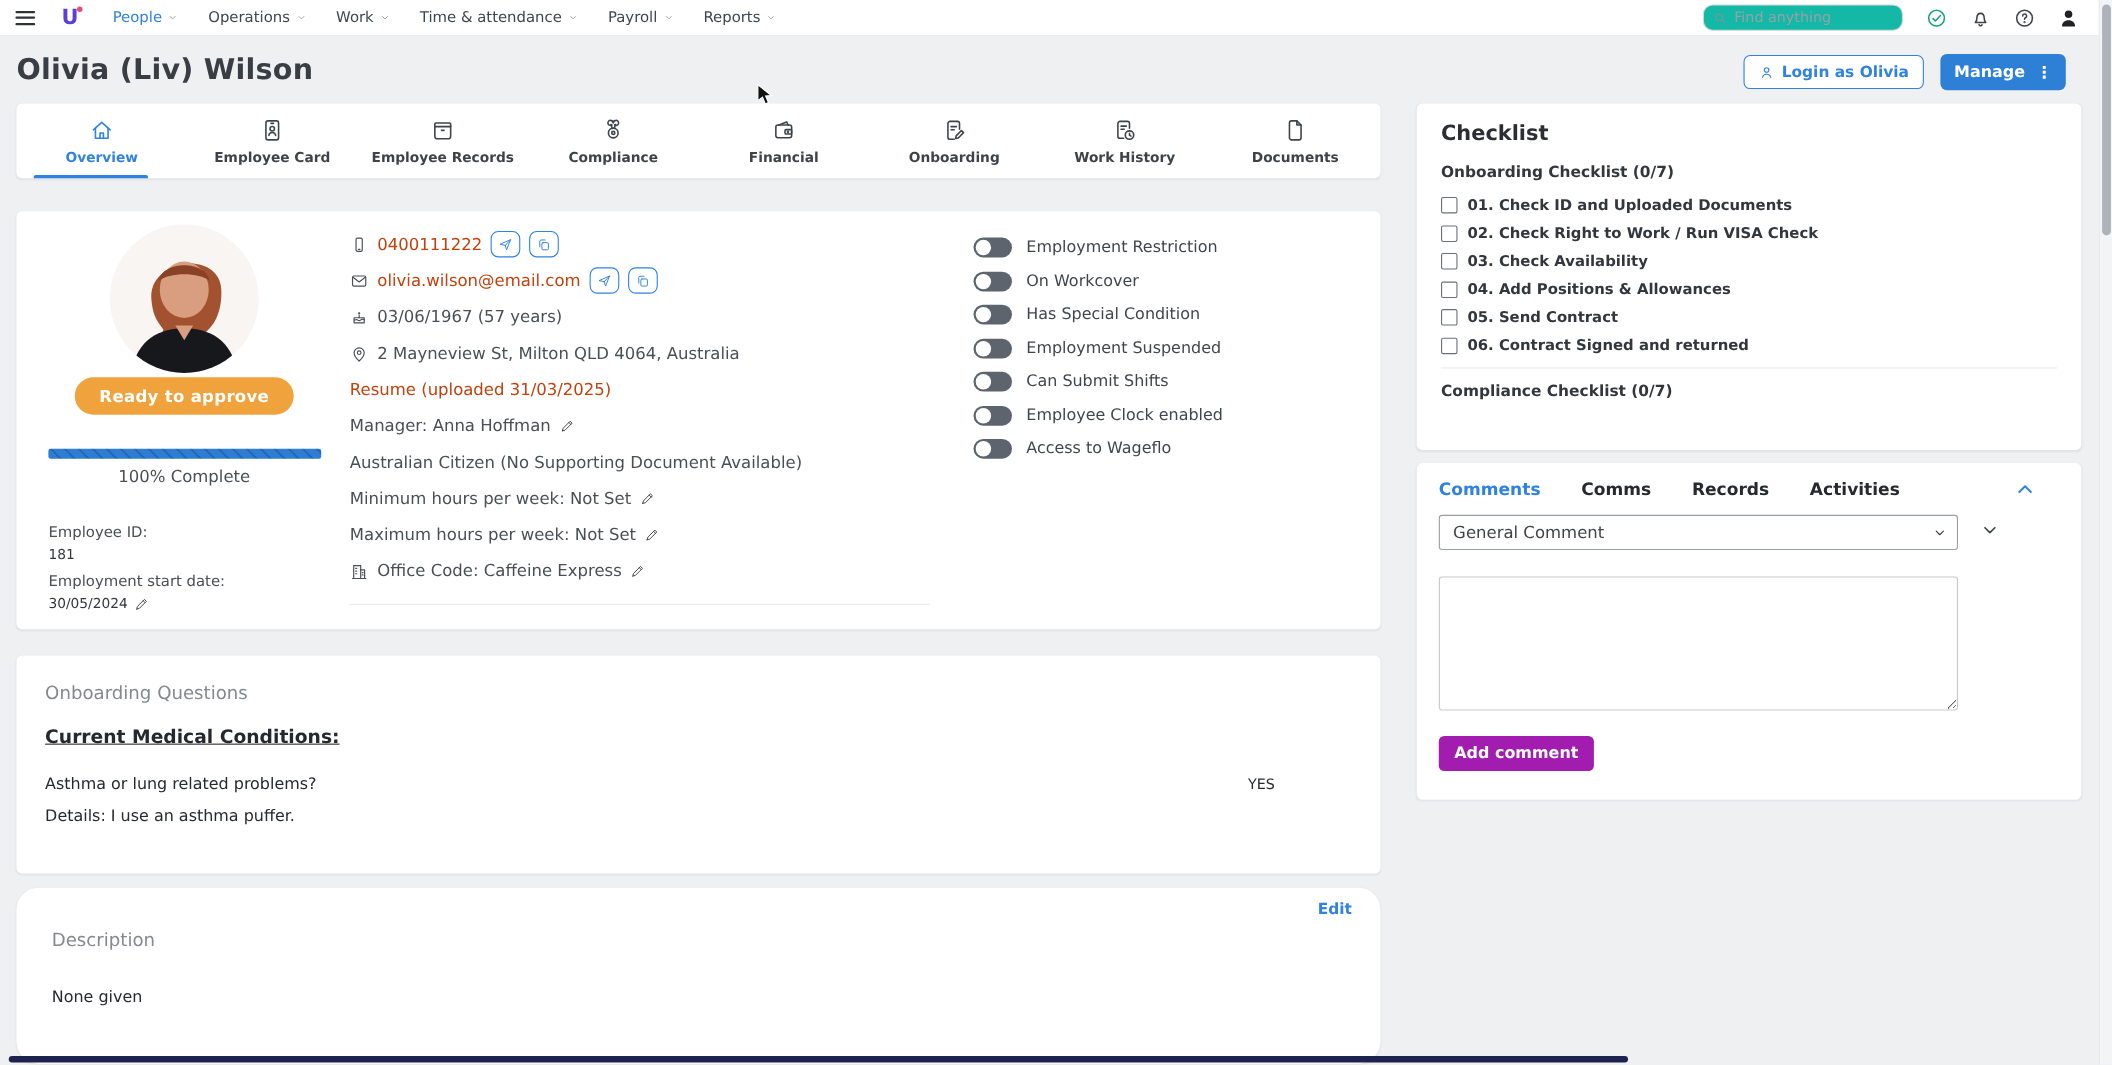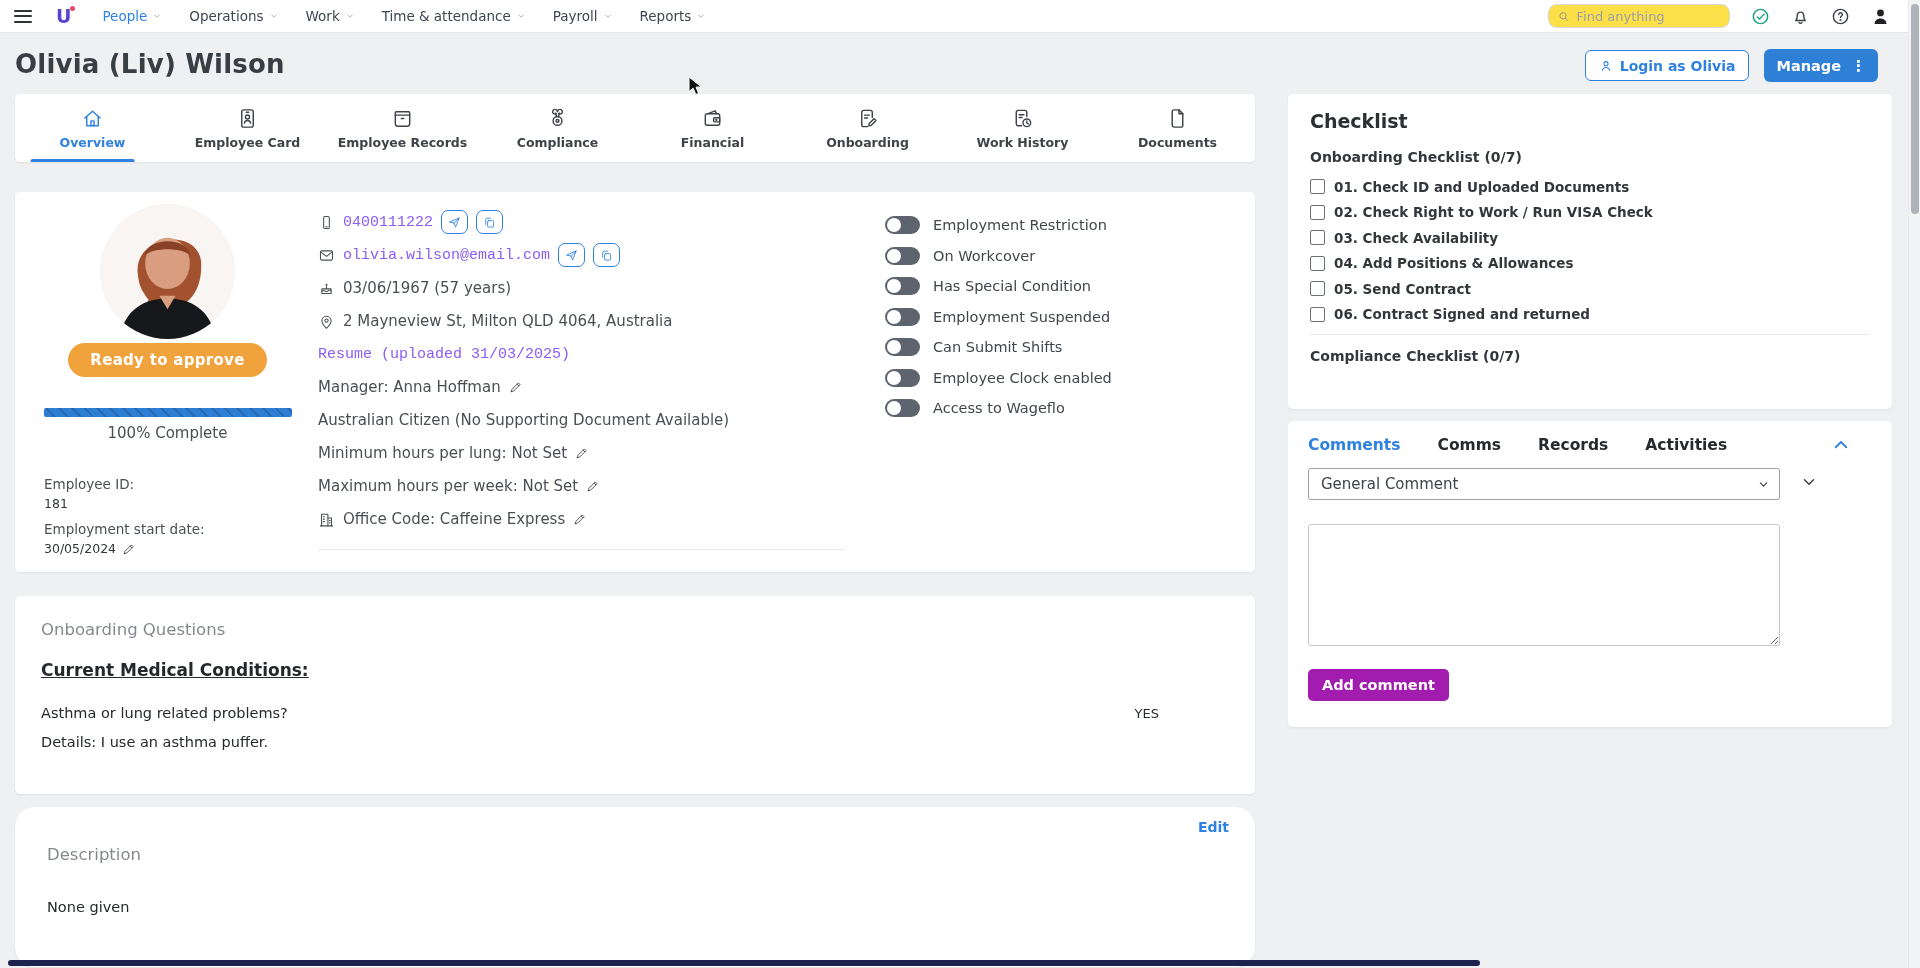--- a/index.html
+++ b/index.html
@@ -9,21 +9,21 @@
   
   .topnav { height:33px; background:#fff; border-bottom:1px solid #e6e8ea; display:flex; align-items:center; padding:0 30px 0 14px; gap:0; position:relative; z-index:5; }
   .hamburger { width:18px; height:13px; display:flex; flex-direction:column; justify-content:space-between; cursor:pointer; margin-right:24px; }
   .hamburger span { height:2px; background:#2e3135; border-radius:1px; }
   .logo { position:relative; font-weight:800; font-size:19px; color:#5b3fd6; margin-right:32px; letter-spacing:-1px; }
   .logo i { position:absolute; top:1px; right:-5px; width:5px; height:5px; border-radius:50%; background:#e84a6f; }
   .menu { display:flex; align-items:center; gap:5px; margin-right:27px; font-size:13.5px; font-weight:500; color:#3f4550; cursor:pointer; }
   .menu.active { color:#2f82e0; }
   .menu svg { width:10px; height:10px; stroke:#9aa0a6; stroke-width:2; fill:none; }
   .nav-right { margin-left:auto; display:flex; align-items:center; gap:21px; }
-  .searchbox { display:flex; align-items:center; gap:7px; width:182px; height:24px; border:1px solid #d5d8dc; border-radius:9px; padding:0 9px; background:#fde047; }
+  .searchbox { display:flex; align-items:center; gap:7px; width:182px; height:24px; border:1px solid #d5d8dc; border-radius:9px; padding:0 9px; background:#14b8a6; }
   .searchbox svg { width:13px; height:13px; stroke:#8a9097; stroke-width:2; fill:none; }
   .searchbox input { border:none; outline:none; width:100%; font-size:13px; color:#3f4349; background:transparent; font-family:inherit; }
   .searchbox input::placeholder { color:#9aa0a6; }
   .navicon { width:19px; height:19px; cursor:pointer; display:block; }
 
   
   .page-header { display:flex; align-items:flex-start; padding:16px 42px 12px 15px; }
   .page-title { font-size:26px; font-weight:700; color:#393d44; letter-spacing:.2px; }
   .header-actions { margin-left:auto; display:flex; gap:15px; align-items:center; }
   .btn-outline { display:flex; align-items:center; gap:7px; height:31px; padding:0 13px; border:1.5px solid #2f82e0; border-radius:6px; background:#fff; color:#2f82e0; font-size:14px; font-weight:600; cursor:pointer; font-family:inherit; }
@@ -54,21 +54,21 @@
   .pbar { margin-top:31px; width:248px; height:9px; border-radius:2px; background:repeating-linear-gradient(45deg,#2d7dd2 0 7px,#2569b5 7px 9px); }
   .pcomplete { margin-top:7px; font-size:15px; color:#4a4f55; }
   .idblock { align-self:stretch; margin-top:24px; padding-left:9px; }
   .idblock .lbl { font-size:13.5px; color:#4a4f55; margin-top:10px; }
   .idblock .val { font-size:12.5px; color:#33373c; margin-top:4px; display:flex; align-items:center; gap:6px; }
   .pencil { width:14px; height:14px; stroke:#3f4349; stroke-width:1.5; fill:none; stroke-linecap:round; stroke-linejoin:round; cursor:pointer; }
 
   .p-mid { margin-left:18px; width:527px; flex:none; padding-top:5px; display:flex; flex-direction:column; }
   .crow { display:flex; align-items:center; gap:8px; min-height:26px; margin-bottom:7px; font-size:15px; color:#4a4f55; }
   .crow .cicon { width:17px; height:17px; stroke:#4a4f55; stroke-width:1.5; fill:none; stroke-linecap:round; stroke-linejoin:round; flex:none; }
-  .link { color:#8b5cf6; text-decoration:none; cursor:pointer;font-family:Liberation Mono, monospace; }
+  .link { color:#c2410c; text-decoration:none; cursor:pointer; }
   .mini-btn { width:27px; height:24px; border:1.5px solid #2f82e0; border-radius:7px; background:#fff; display:flex; align-items:center; justify-content:center; cursor:pointer; }
   .mini-btn svg { width:13px; height:13px; stroke:#2f82e0; stroke-width:1.6; fill:none; stroke-linecap:round; stroke-linejoin:round; }
   .c-divider { border-top:1px solid #e8eaed; margin-top:10px; }
 
   .p-right { margin-left:40px; padding-top:10px; display:flex; flex-direction:column; gap:8.5px; }
   .trow { display:flex; align-items:center; gap:13px; height:22px; cursor:pointer; }
   .switch { width:35px; height:18px; border-radius:9px; background:#5d646e; position:relative; flex:none; }
   .switch::after { content:""; position:absolute; left:2px; top:2px; width:14px; height:14px; border-radius:50%; background:#fff; }
   .trow .tglabel { font-size:14.5px; color:#41464d; }
 
@@ -375,21 +375,21 @@
           <span>Manager: Anna Hoffman</span>
           <svg class="pencil" viewBox="0 0 24 24">
               <path d="M4 20l1-4L16 5l3 3L8 19l-4 1z"></path>
               <path d="M14 7l3 3"></path>
             </svg>
         </div>
         <div class="crow">
           <span>Australian Citizen (No Supporting Document Available)</span>
         </div>
         <div class="crow">
-          <span>Minimum hours per lung: Not Set</span>
+          <span>Minimum hours per week: Not Set</span>
           <svg class="pencil" viewBox="0 0 24 24">
               <path d="M4 20l1-4L16 5l3 3L8 19l-4 1z"></path>
               <path d="M14 7l3 3"></path>
             </svg>
         </div>
         <div class="crow">
           <span>Maximum hours per week: Not Set</span>
           <svg class="pencil" viewBox="0 0 24 24">
               <path d="M4 20l1-4L16 5l3 3L8 19l-4 1z"></path>
               <path d="M14 7l3 3"></path>

